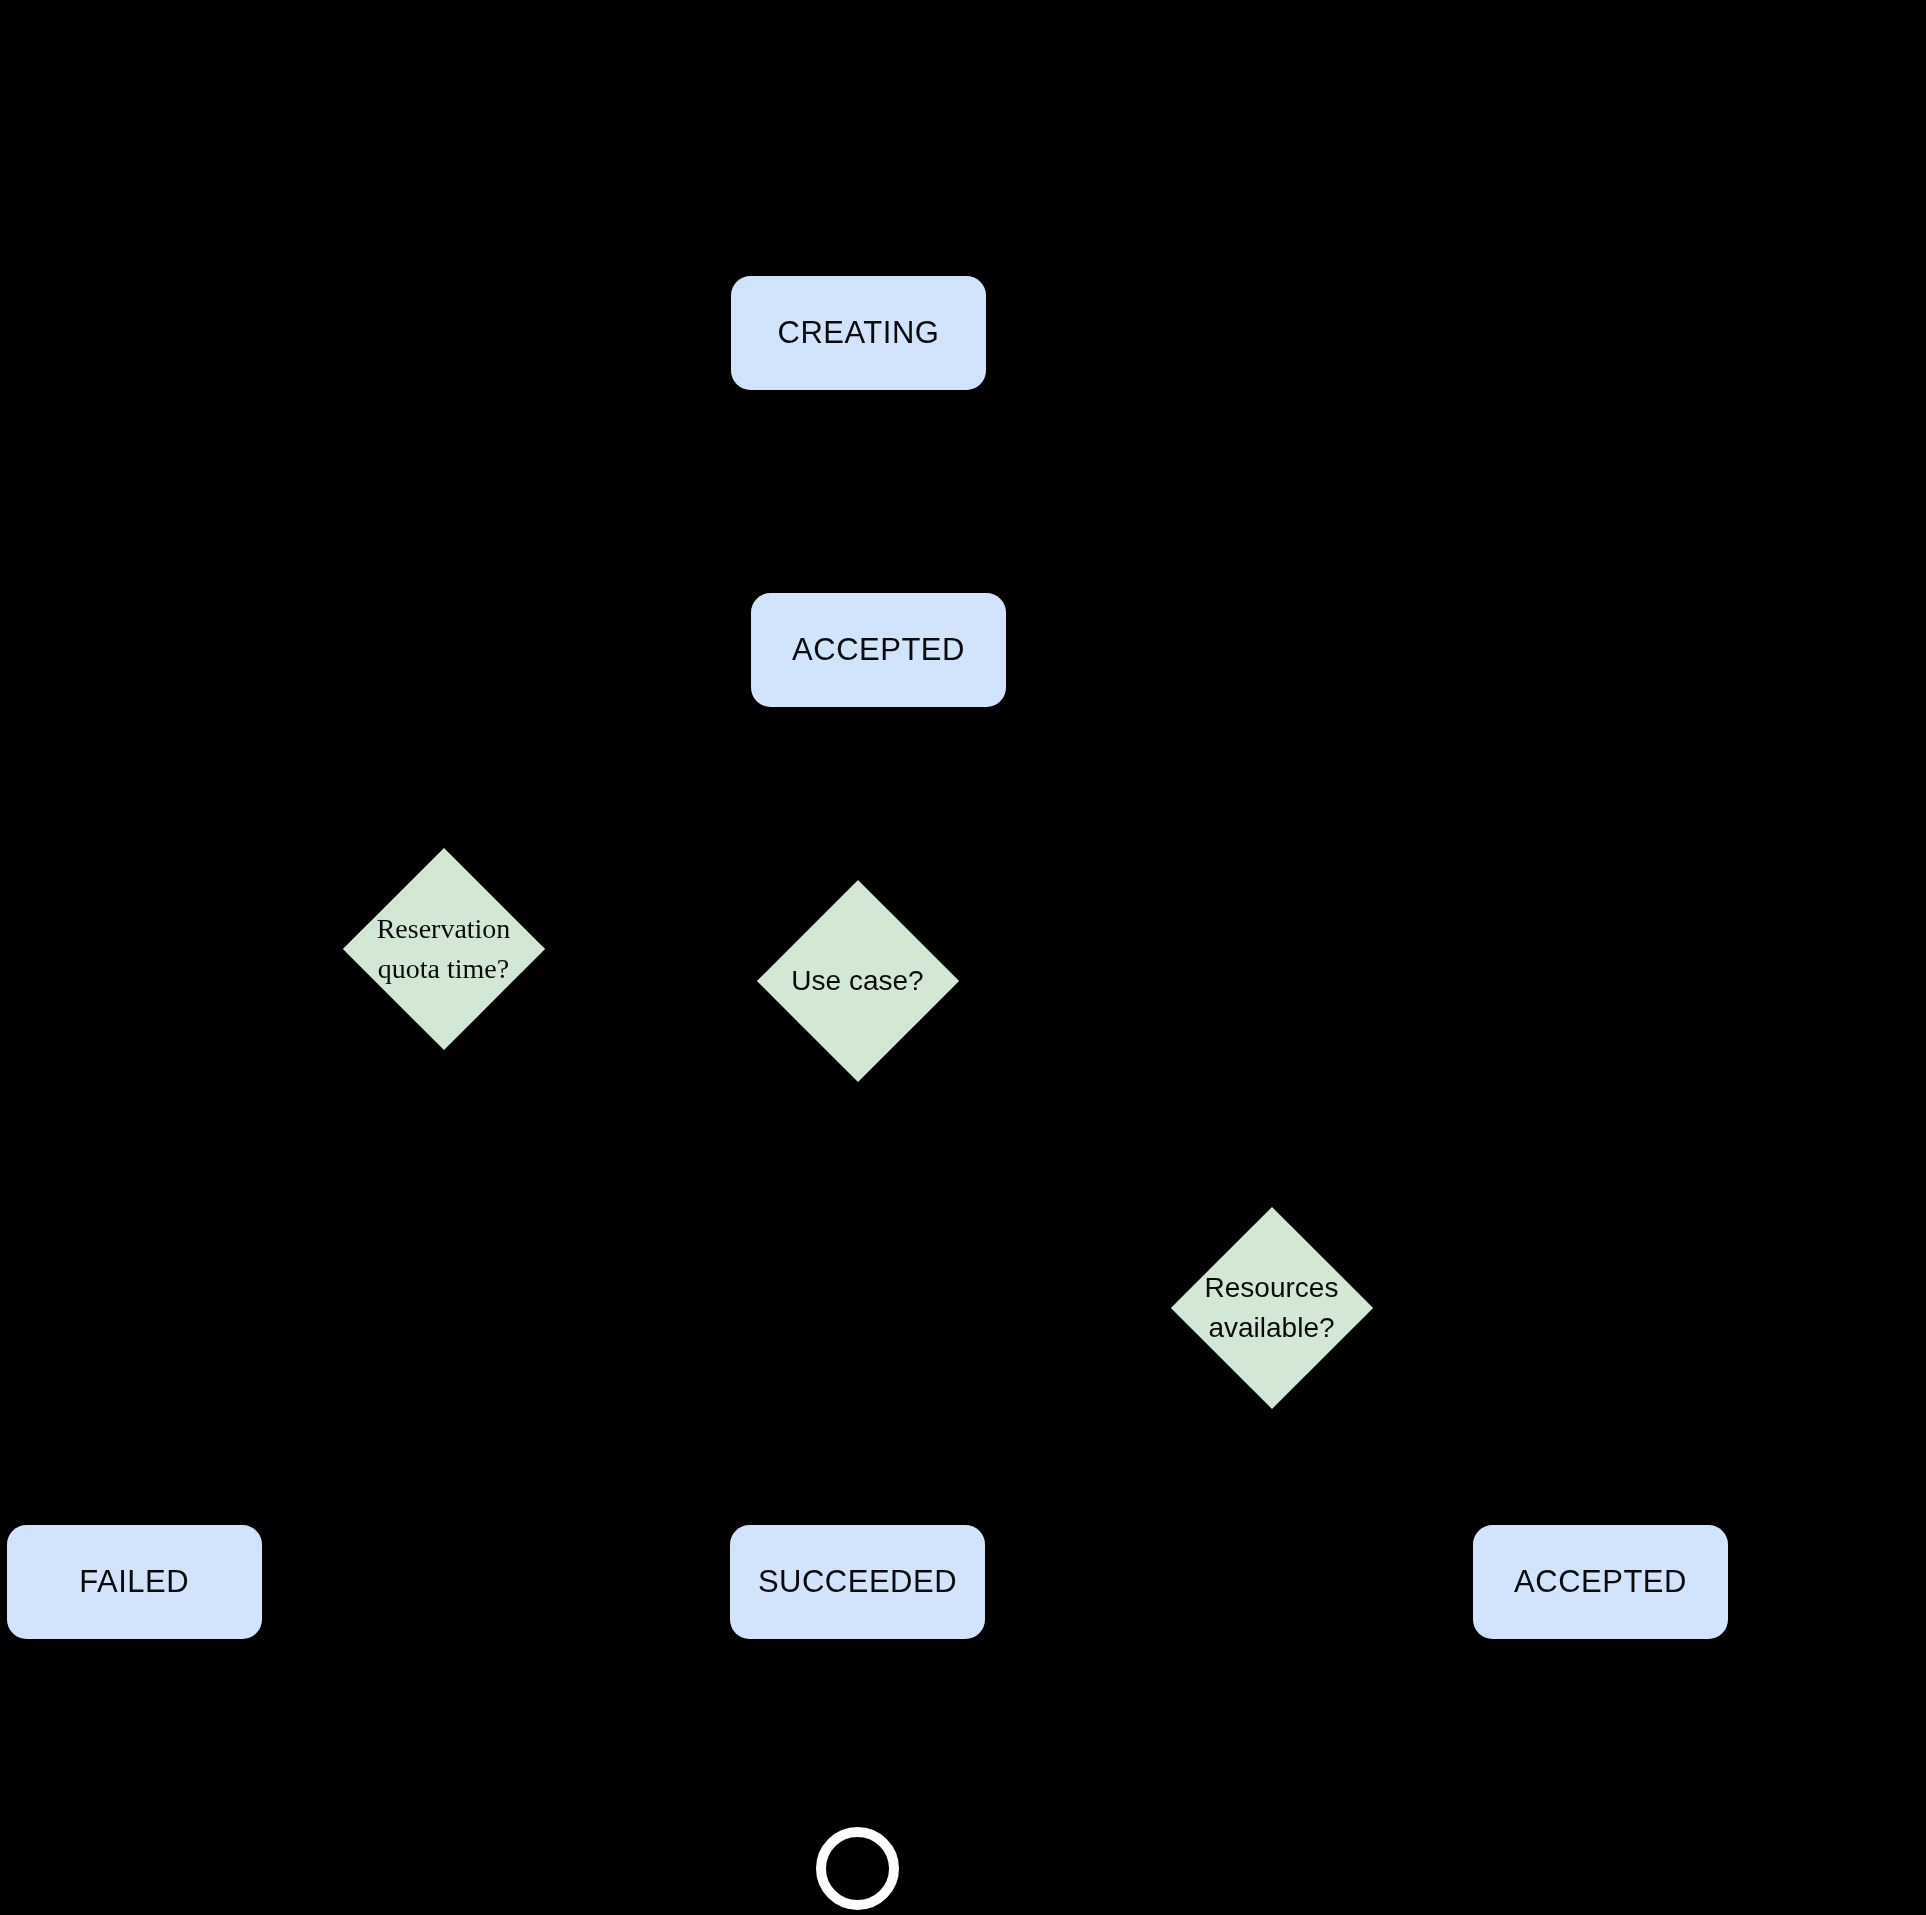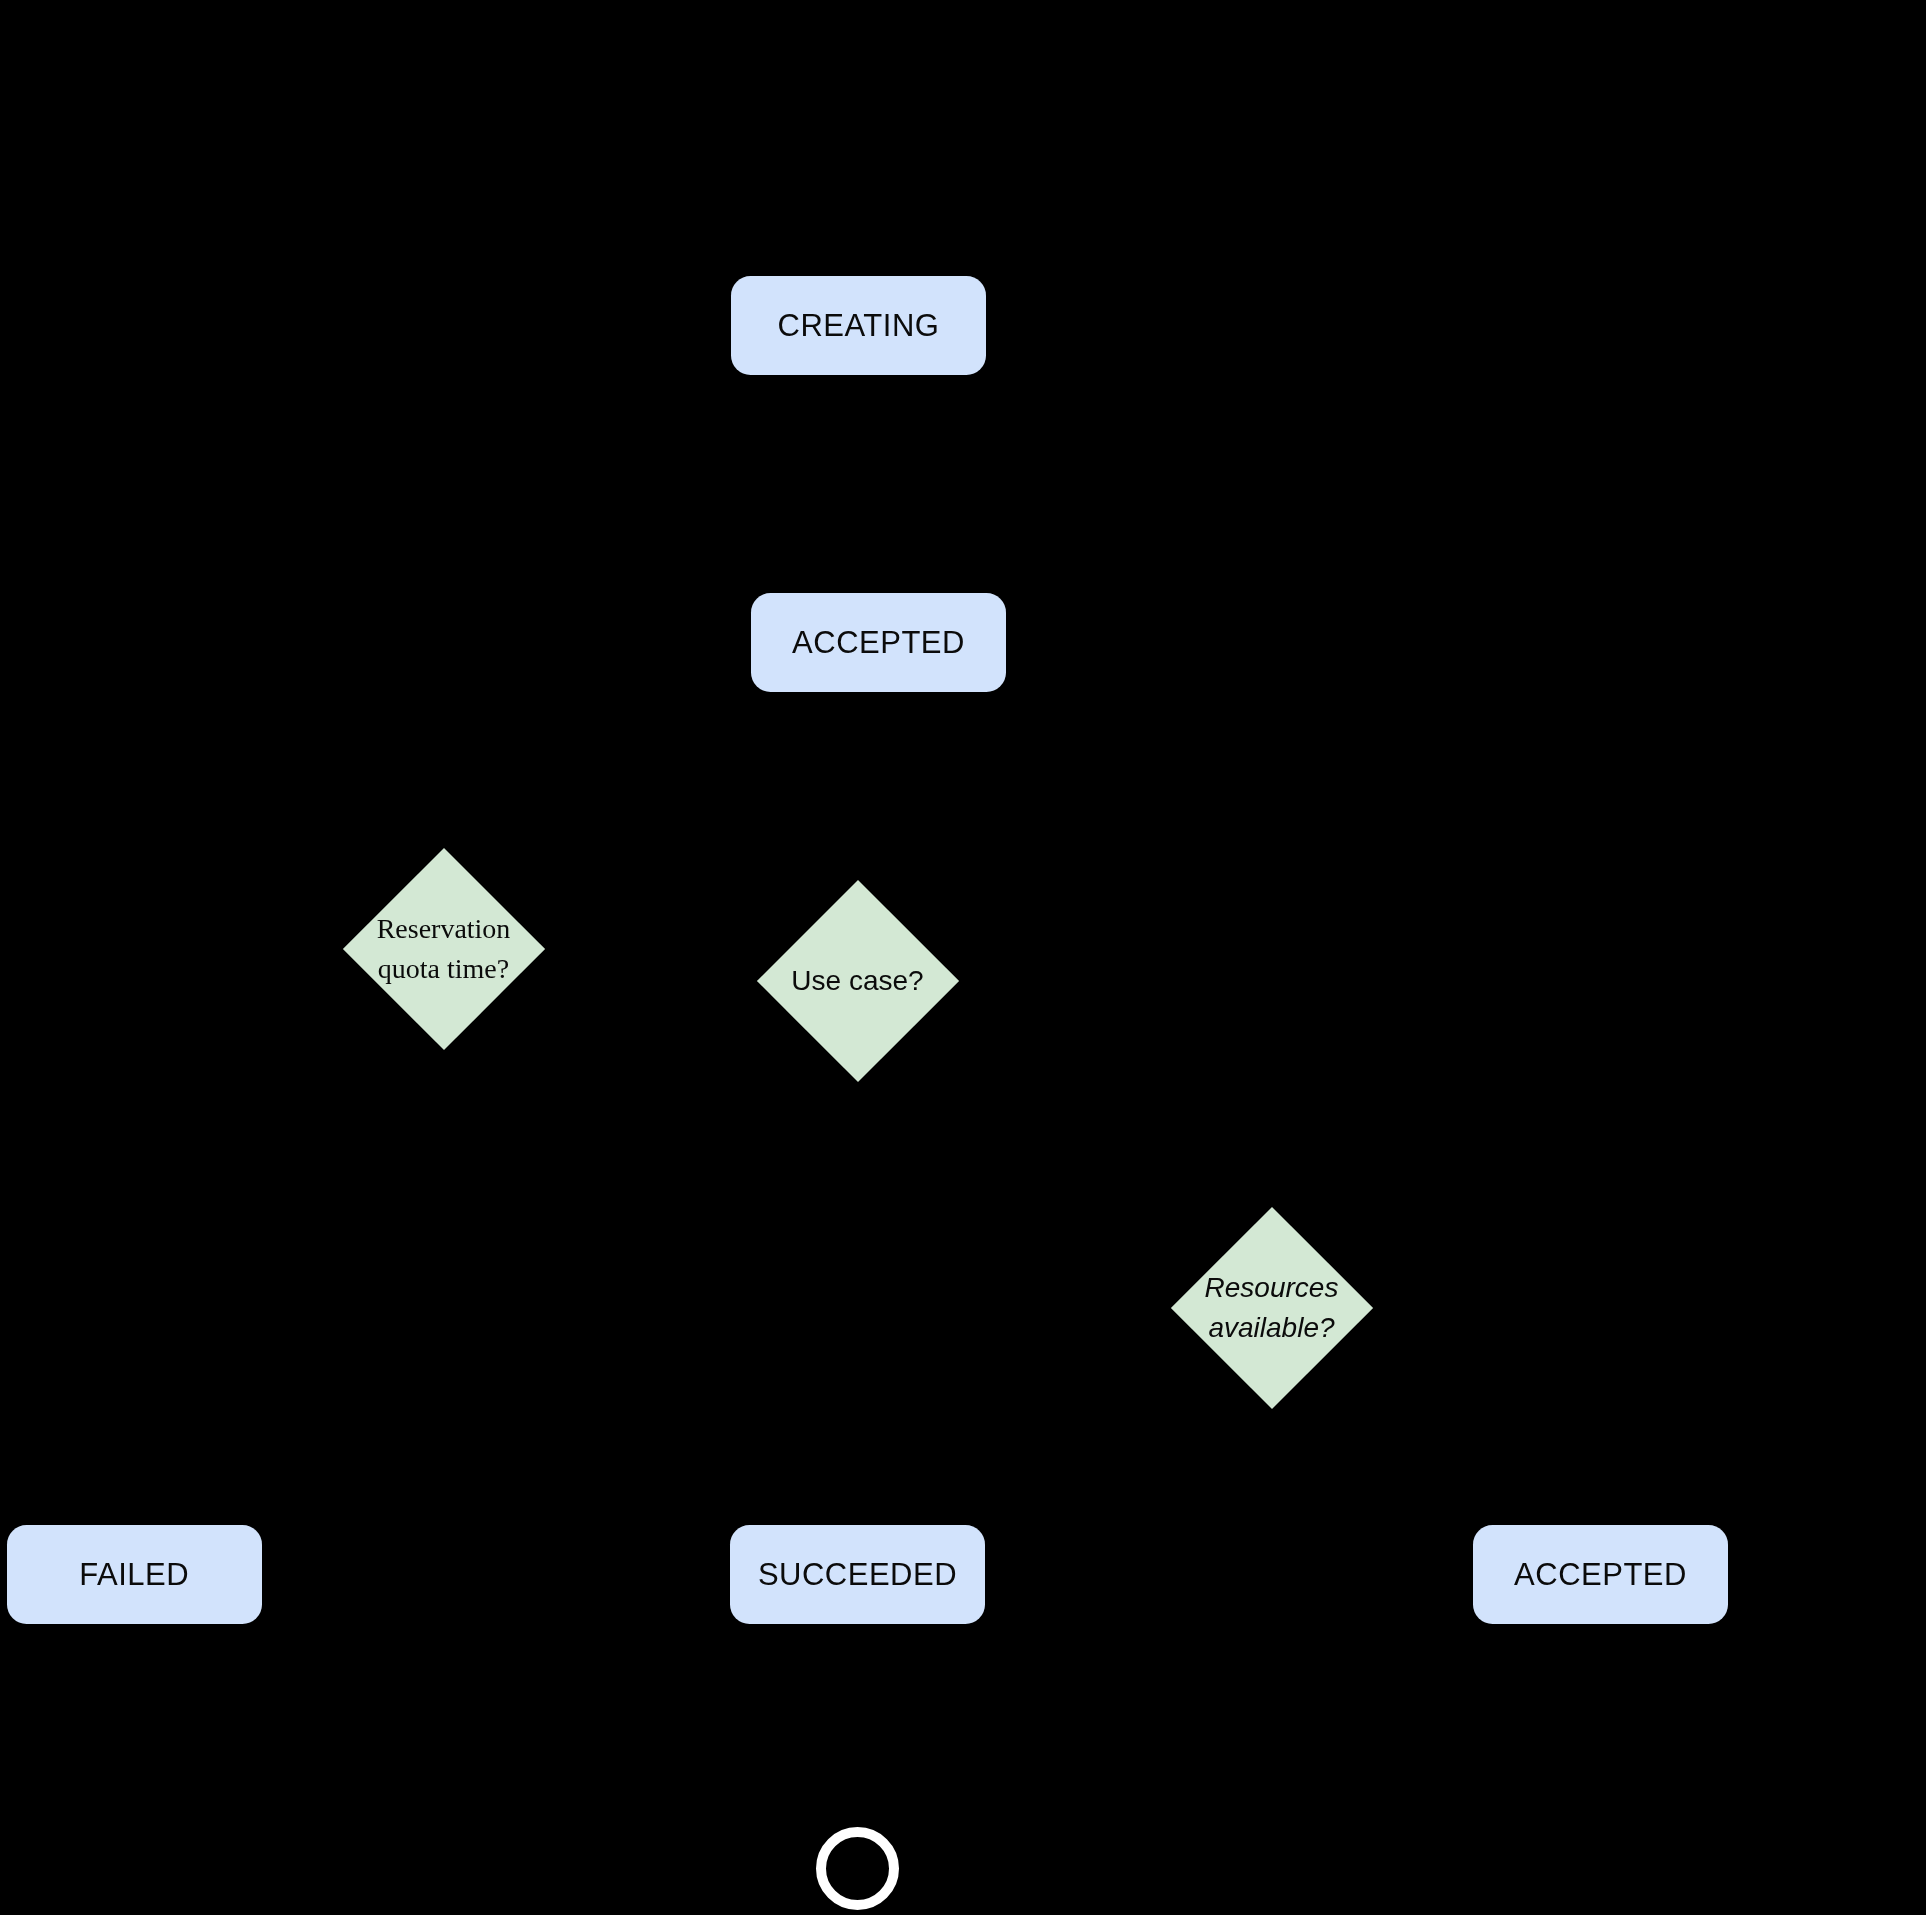--- a/index.html
+++ b/index.html
@@ -13,21 +13,21 @@
     height: 1916px;
     background: #000000;
     overflow: hidden;
     font-family: "Liberation Sans", "DejaVu Sans", sans-serif;
   }
 
   
   .state-node {
     position: absolute;
     width: 255px;
-    height: 99px;
+    height: 114px;
     background: #d2e3fc;
     border-radius: 19.6px;
     display: flex;
     align-items: center;
     justify-content: center;
     color: #0b0b0b;
     font-size: 31px;
     letter-spacing: 0.5px;
     white-space: nowrap;
   }
@@ -60,21 +60,21 @@
     width: 217px;
     text-align: center;
     color: #0b0b0b;
     font-size: 28px;
     line-height: 40px;
     white-space: nowrap;
   }
   #decision-reservation-start-time { left: 343px;  top: 848px; font-family: Liberation Serif, serif; }
   #decision-use-case               { left: 757px; top: 880px; }
   #decision-enough-quota           { left: 1171px; top: 846px; }
-  #decision-resources-available    { left: 1171px; top: 1207px; font-style: italic; }
+  #decision-resources-available    { left: 1171px; top: 1207px; }
 
   
   .terminal-circle {
     position: absolute;
     left: 816px;
     top: 1827px;
     width: 83px;
     height: 83px;
     box-sizing: border-box;
     border: 10.3px solid #ffffff;

